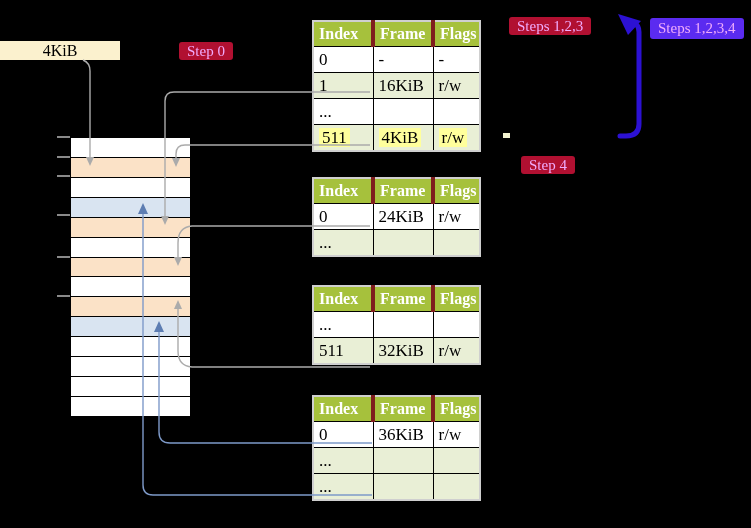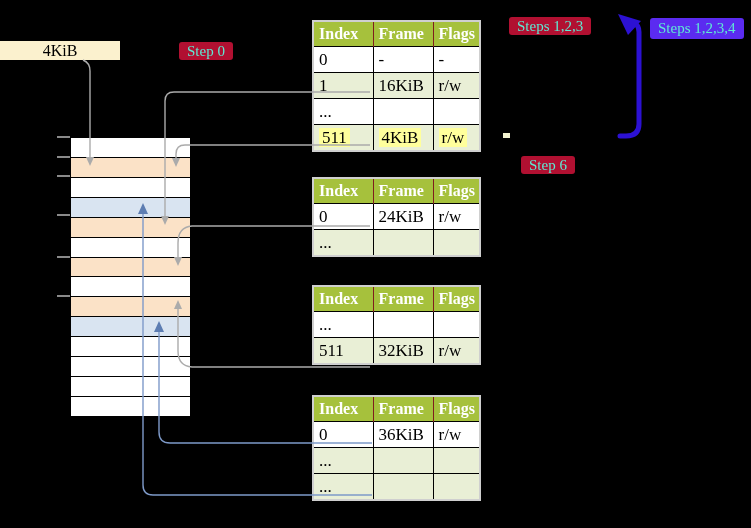--- a/index.html
+++ b/index.html
@@ -9,21 +9,21 @@
     font-family:"Liberation Serif", serif;
   }
   
   .size-box{
     position:absolute;left:0;top:41px;width:120px;height:19px;
     background:var(--cream);color:#000;font-size:16px;
     text-align:center;line-height:19px;
   }
   
   .steplabel{
-    position:absolute;color:#5eead4;font-size:15px;line-height:18px;
+    position:absolute;color:#f0abfc;font-size:15px;line-height:18px;
     padding:0 8px;border-radius:3px;white-space:nowrap;
   }
   .crimson{background:var(--crimson);}
   .violet{background:var(--violet);line-height:21px;text-align:right;}
   #lbl-step0{left:179px;top:42px;}
   #lbl-steps123{left:509px;top:17px;}
   #lbl-steps1234{left:650px;top:18px;}
   #lbl-step4{left:521px;top:156px;}
   
   .strip{
@@ -39,21 +39,21 @@
   
   .ftable{
     position:absolute;left:312px;border-collapse:collapse;
     border:2px solid #cfcfcf;background:#fff;z-index:2;
     table-layout:fixed;
   }
   #t1{top:20px;} #t2{top:177px;} #t3{top:285px;} #t4{top:395px;}
   .ftable th{
     background:var(--header-green);color:#fff;font-weight:bold;
     font-size:16px;text-align:left;height:22px;padding:1px 0 1px 5px;
-    border-left:1px solid #7f1d1d;
+    border-left:4px solid #7f1d1d;
   }
   .ftable th:first-child{border-left:none;margin-left:22px;}
   .ftable td{
     height:25px;font-size:17px;color:#000;padding:0 0 0 5px;
     border-left:1px solid #000;overflow:hidden;white-space:nowrap;
   }
   .ftable td:first-child{border-left:none;}
   .ftable col.c1{width:60px;} .ftable col.c2{width:60px;} .ftable col.c3{width:47px;}
   .ftable tbody tr td{border-top:1px solid #000;}
   .ftable tr.alt{background:var(--shade-green);}
@@ -69,21 +69,21 @@
   .tick{stroke:#8a8a8a;stroke-width:2;}
 </style>
 </head>
 <body>
 
 <div class="size-box">4KiB</div>
 
 <div id="lbl-step0" class="steplabel crimson">Step 0</div>
 <div id="lbl-steps123" class="steplabel crimson">Steps 1,2,3</div>
 <div id="lbl-steps1234" class="steplabel violet">Steps 1,2,3,4</div>
-<div id="lbl-step4" class="steplabel crimson">Step 6</div>
+<div id="lbl-step4" class="steplabel crimson">Step 4</div>
 
 <div class="strip">
     <div class="mrow white"></div>
     <div class="mrow peach"></div>
     <div class="mrow white"></div>
     <div class="mrow blue"></div>
     <div class="mrow peach"></div>
     <div class="mrow white"></div>
     <div class="mrow peach"></div>
     <div class="mrow white"></div>

